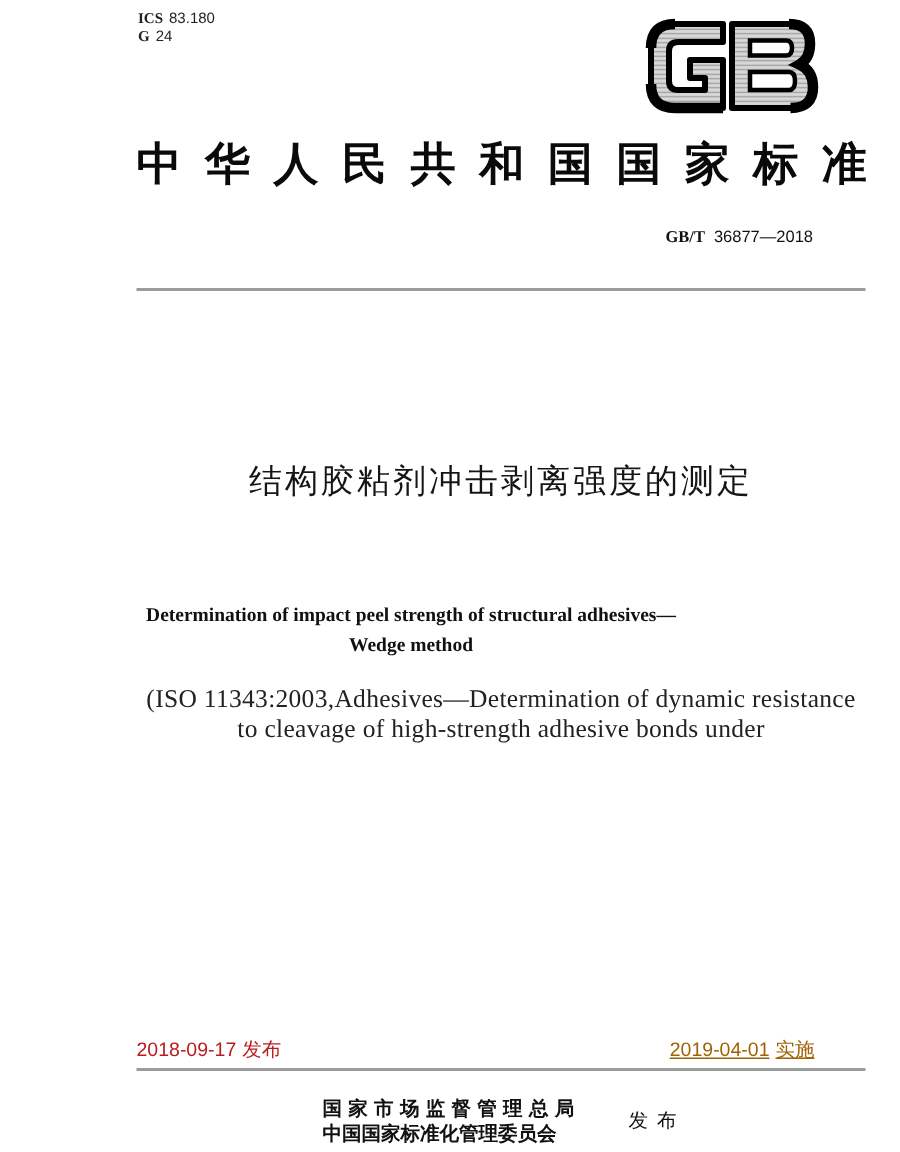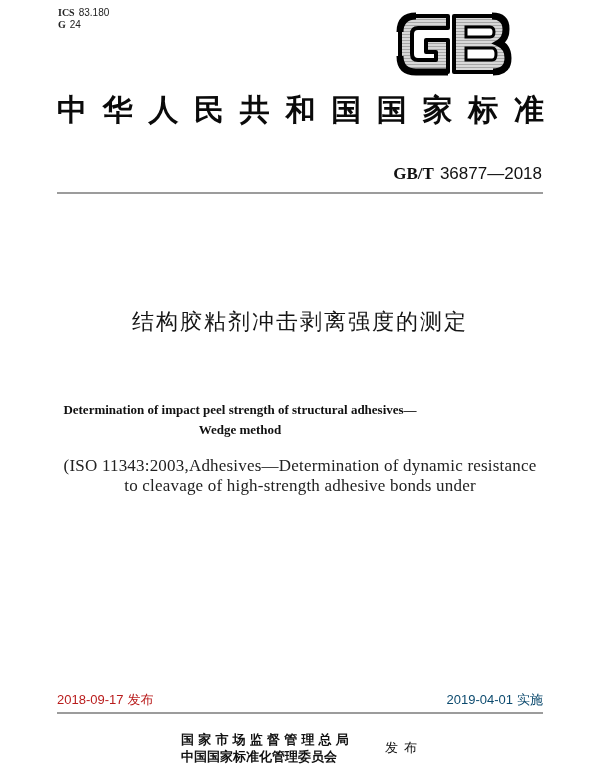--- a/index.html
+++ b/index.html
@@ -8,21 +8,21 @@
       background: #ffffff;
     }
     body {
       width: 600px;
       height: 768px;
       position: relative;
       overflow: hidden;
       color: #111111;
       font-family: "DejaVu Serif", "Liberation Serif", serif;
     }
-    .abs { position: absolute; }
+    .abs { position: absolute; margin-left: 34px; }
 
     
     .codes {
       left: 58px;
       top: 7px;
       font-size: 10px;
       line-height: 12px;
       font-family: "Liberation Sans", "DejaVu Sans", sans-serif;
       color: #222;
     }
@@ -51,22 +51,22 @@
       font-weight: bold;
       font-size: 30px;
       line-height: 36px;
       color: #0a0a0a;
     }
     .nation span { display: inline-block; }
 
     
     .std-number {
       right: 58px;
-      top: 166px;
-      font-size: 17px;
+      top: 150px;
+      font-size: 11px;
       line-height: 16px;
       font-family: "Liberation Sans", "DejaVu Sans", sans-serif;
       color: #111;
     }
     .std-number .prefix {
       font-family: "Liberation Serif", "DejaVu Serif", serif;
       font-weight: bold;
       margin-right: 6px;
     }
 
@@ -126,21 +126,22 @@
       font-size: 13px;
       line-height: 16px;
       color: #b91c1c;
     }
     .date-impl {
       right: 57px;
       top: 692px;
       font-family: "Liberation Sans", "DejaVu Sans", sans-serif;
       font-size: 13px;
       line-height: 16px;
-      color: #0c4a6e;
+      color: #a16207;
+      text-decoration: underline;
     }
     .date-issue .suffix, .date-impl .suffix {
       margin-left: 4px;
       font-family: "DejaVu Sans", sans-serif;
     }
 
     
     .issuers {
       left: 181px;
       top: 731px;

